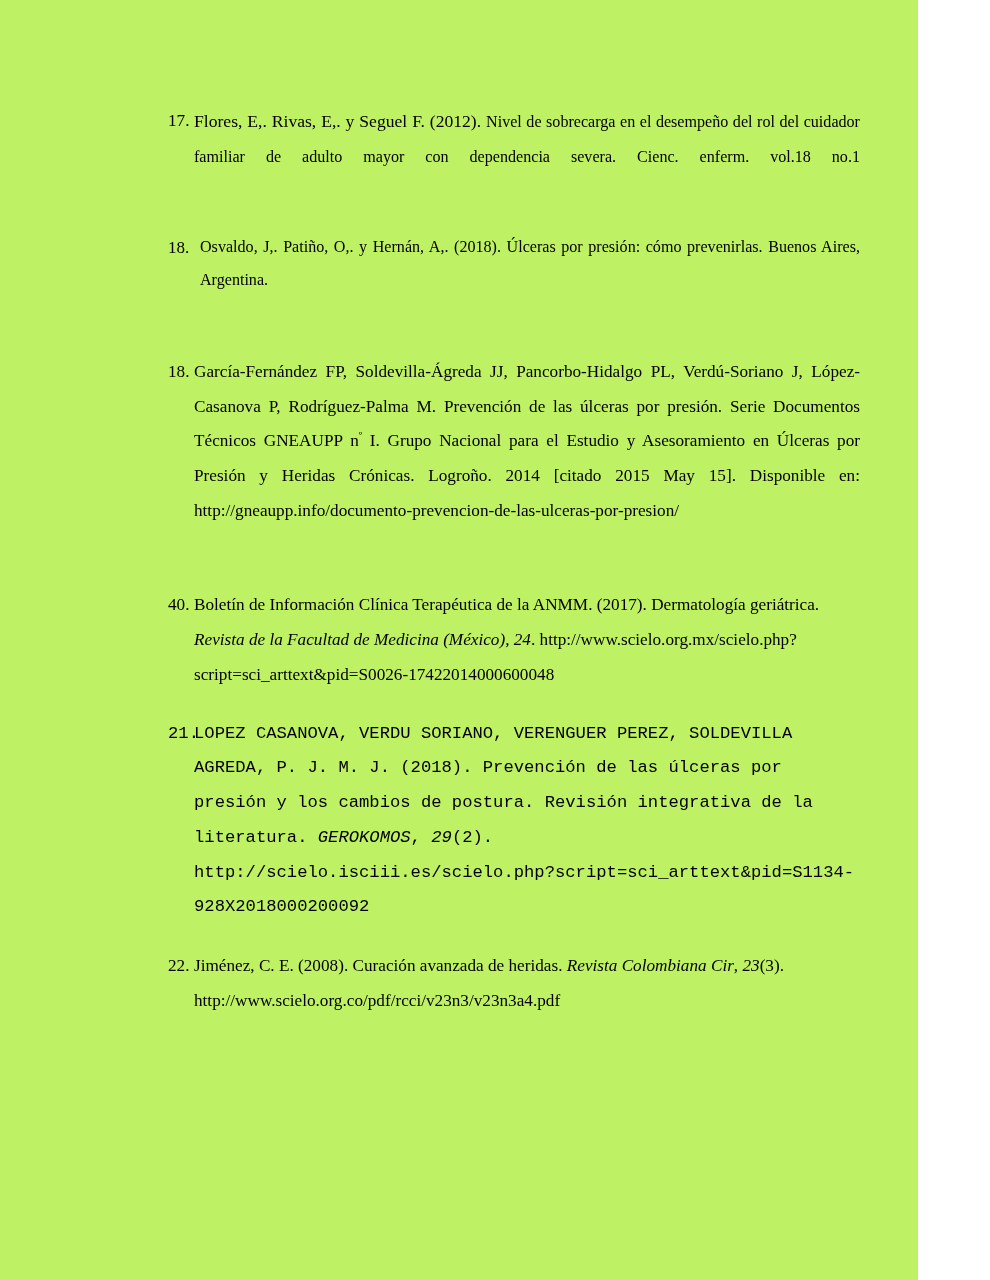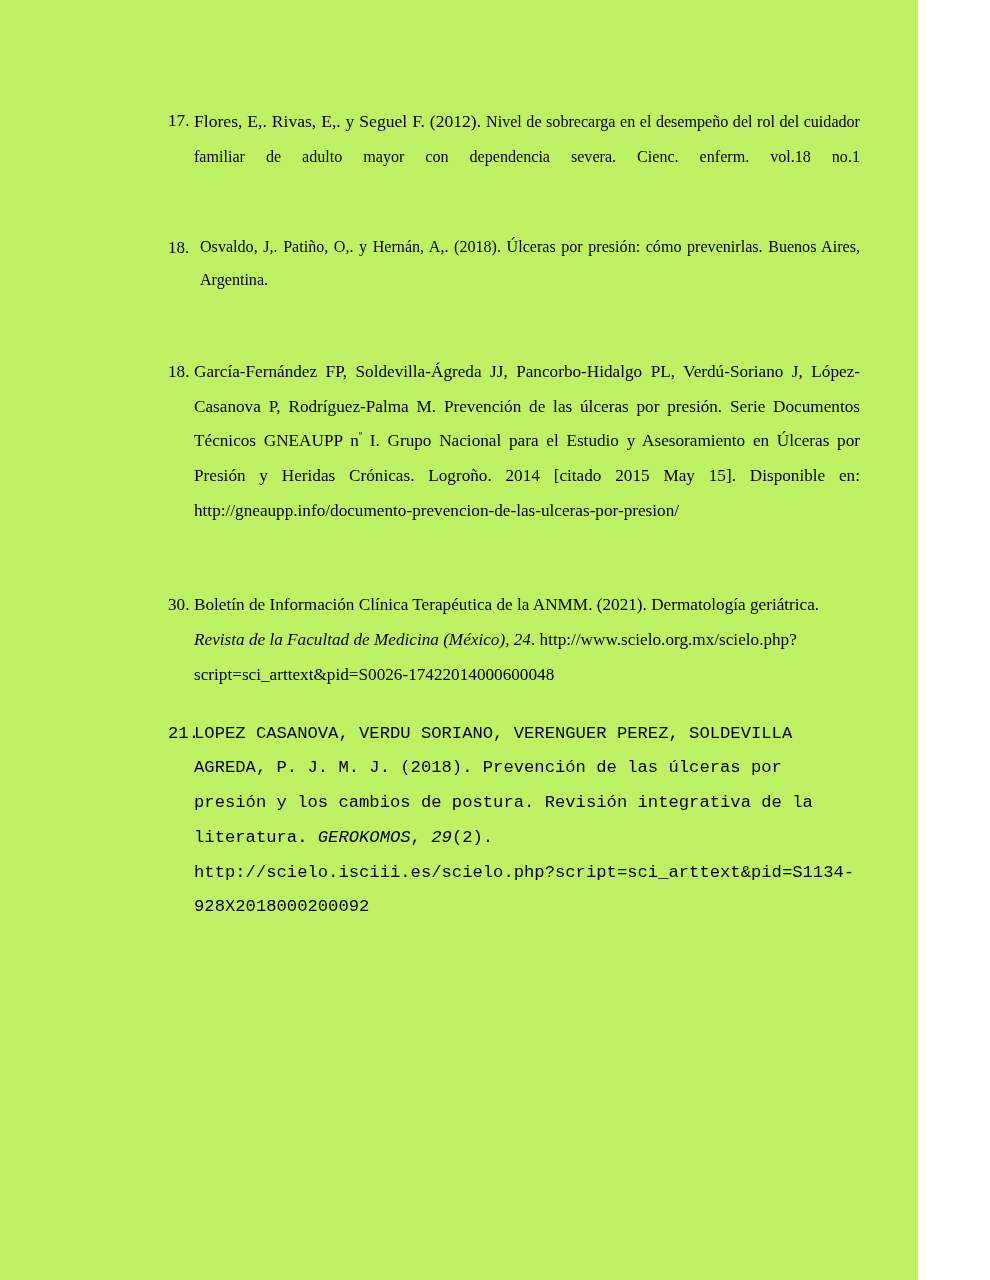--- a/index.html
+++ b/index.html
@@ -102,25 +102,29 @@
       <span class="ref-num">18.</span>
       <span class="ref-body"><span>Osvaldo, J,. Patiño, O,. y  Hernán, A,. (2018). Úlceras por presión: cómo prevenirlas.  Buenos Aires, Argentina.</span></span>
     </li>
 
     <li class="ref-item justify" id="ref-19">
       <span class="ref-num">18.</span>
       <span class="ref-body"><span>García-Fernández FP, Soldevilla-Ágreda JJ, Pancorbo-Hidalgo PL, Verdú-Soriano J, López-Casanova P, Rodríguez-Palma M. Prevención de las úlceras por presión. Serie Documentos Técnicos GNEAUPP n</span><sup class="ord">º</sup><span> I. Grupo Nacional para el Estudio y Asesoramiento en Úlceras por Presión y Heridas Crónicas. Logroño. 2014 [citado 2015 May 15]. Disponible en: http://gneaupp.info/documento-prevencion-de-las-ulceras-por-presion/</span></span>
     </li>
 
     <li class="ref-item leftal" id="ref-20">
-      <span class="ref-num">30.</span>
-      <span class="ref-body"><span>Boletín de Información Clínica Terapéutica de la ANMM. (2021). Dermatología geriátrica. </span><span class="it">Revista de la Facultad de Medicina (México), 24</span><span>. http://www.scielo.org.mx/scielo.php?script=sci_arttext&amp;pid=S0026-17422014000600048</span></span>
+      <span class="ref-num">40.</span>
+      <span class="ref-body"><span>Boletín de Información Clínica Terapéutica de la ANMM. (2017). Dermatología geriátrica. </span><span class="it">Revista de la Facultad de Medicina (México), 24</span><span>. http://www.scielo.org.mx/scielo.php?script=sci_arttext&amp;pid=S0026-17422014000600048</span></span>
     </li>
 
     <li class="ref-item leftal" id="ref-21">
       <span class="ref-num">21.</span>
       <span class="ref-body"><span>LOPEZ CASANOVA, VERDU SORIANO, VERENGUER PEREZ, SOLDEVILLA AGREDA, P. J. M. J. (2018). Prevención de las úlceras por presión y los cambios de postura. Revisión integrativa de la literatura. </span><span class="it">GEROKOMOS</span><span>, </span><span class="it">29</span><span>(2). http://scielo.isciii.es/scielo.php?script=sci_arttext&amp;pid=S1134-928X2018000200092</span></span>
     </li>
 
+    <li class="ref-item leftal" id="ref-22">
+      <span class="ref-num">22.</span>
+      <span class="ref-body"><span>Jiménez, C. E. (2008). Curación avanzada de heridas. </span><span class="it">Revista Colombiana Cir</span><span>, </span><span class="it">23</span><span>(3). http://www.scielo.org.co/pdf/rcci/v23n3/v23n3a4.pdf</span></span>
+    </li>
 
   </ol>
 
 </div>
 
 </body></html>

